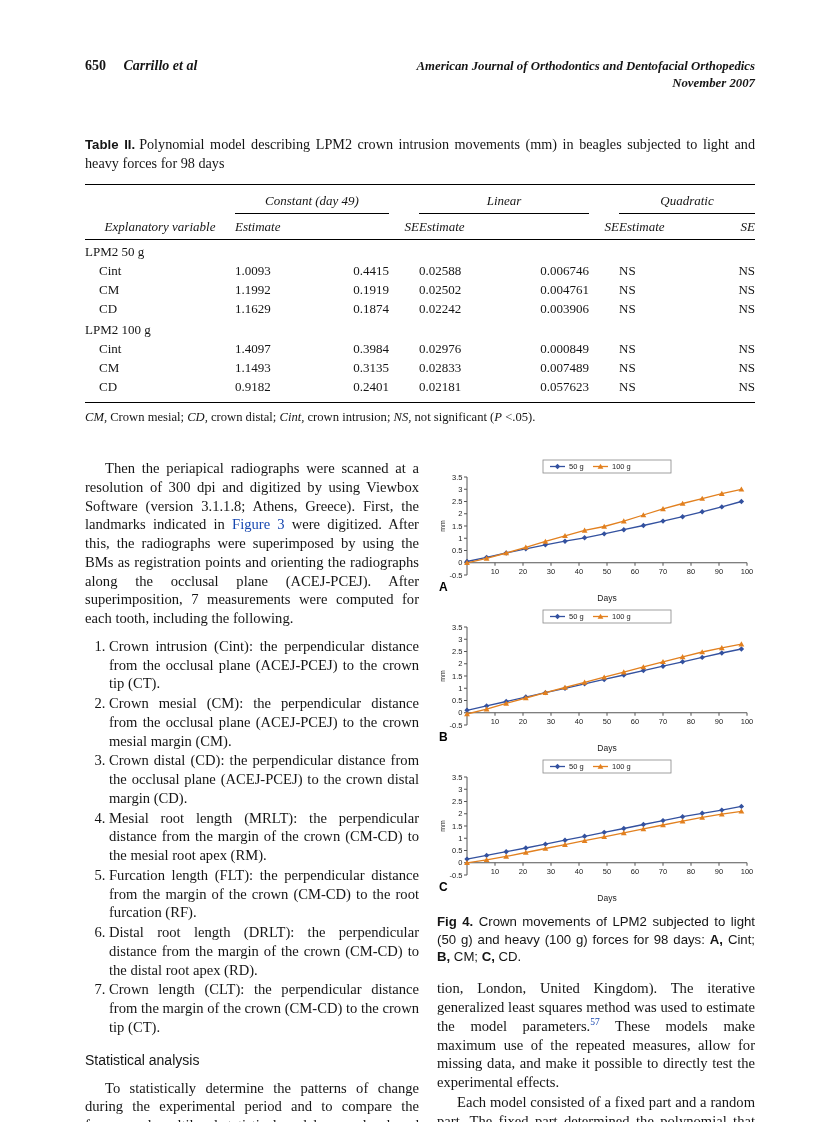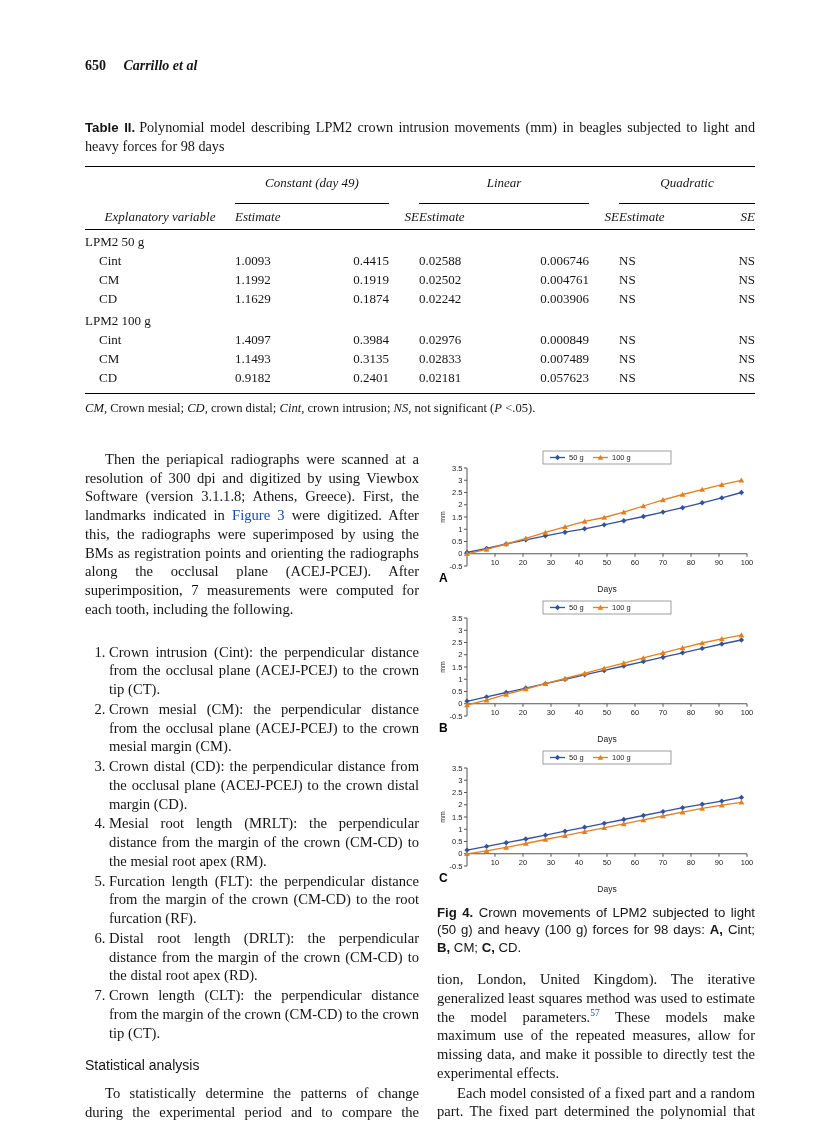--- a/index.html
+++ b/index.html
@@ -21,39 +21,39 @@
   
   .table-block { margin-top:44px; }
   .table-title { font-size:14.2px; line-height:1.35; text-align:justify; }
   .tlabel { font-family:"Liberation Sans", sans-serif; font-weight:bold; font-size:13.2px; margin-right:4px; }
   table.datatable { border-collapse:collapse; width:100%; table-layout:fixed; font-size:13px; margin-top:10px; }
   col.c-lbl { width:150px; }
   col.c-e1 { width:92px; } col.c-s1 { width:92px; }
   col.c-e2 { width:96px; } col.c-s2 { width:104px; }
   col.c-e3 { width:84px; } col.c-s3 { width:52px; }
   tr.rules-top th { border-top:1.3px solid #000; padding-top:8px; font-weight:normal; }
-  .g .grp { border-bottom:1px solid #000; text-align:center; font-style:italic; padding-bottom:12px; margin-right:30px; }
+  .g .grp { border-bottom:1px solid #000; text-align:center; font-style:italic; padding-bottom:4px; margin-right:30px; }
   .g .grp-last { margin-right:0; }
   tr.sub-row th { border-bottom:1.3px solid #000; font-weight:normal; font-style:italic; padding:5px 0 4px 0; }
   th.rowhead { text-align:center; }
   th.est, td.est { text-align:left; }
   th.se, td.se { text-align:right; }
   .gapcol { padding-right:30px; }
   tbody td { padding:1.5px 0; }
   td.grp-name { padding-top:4px; }
   td.var-label { padding-left:14px; }
   tbody tr:last-child td { border-bottom:1.3px solid #000; padding-bottom:7px; }
   .footnote { font-size:12.6px; margin-top:7px; }
 
   
   .columns { display:flex; gap:18px; margin-top:34px; }
   .col-left { width:334px; font-size:14.6px; line-height:1.285; text-align:justify; }
   .col-right { width:318px; font-size:14.6px; line-height:1.285; text-align:justify; }
   p.indent { text-indent:20px; }
-  .num-list { margin-top:24px; padding-left:24px; }
+  .num-list { margin-top:9px; padding-left:24px; }
   .num-list li { text-align:justify; margin-bottom:1px; }
   .section-heading { font-family:"Liberation Sans", sans-serif; font-size:14px; font-weight:normal; margin:15px 0 9px 0; text-align:left; }
   .col-right p { margin-top:0; }
   .rc-p1 { margin-top:13px !important; }
   .rc-p2 { text-indent:20px; margin-top:1px !important; }
   sup { font-size:9.5px; line-height:0; }
 
   
   .fig4 { display:block; }
   .chart { margin-bottom:4px; }
@@ -62,20 +62,24 @@
 </style>
 </head>
 <body>
 
 <div class="page">
 
   <header class="page-header">
     <div class="header-left">
       <span class="page-num">650</span>
       <span class="authors">Carrillo et al</span>
+    </div>
+    <div class="header-right">
+      <div>American Journal of Orthodontics and Dentofacial Orthopedics</div>
+      <div>November 2007</div>
     </div>
   </header>
 
   <section class="table-block">
     <p class="table-title"><span class="tlabel">Table II.</span><span>Polynomial model describing LPM2 crown intrusion movements (mm) in beagles subjected to light and heavy forces for 98 days</span></p>
 
     <table class="datatable">
       <colgroup>
         <col class="c-lbl">
           <col class="c-e1">

